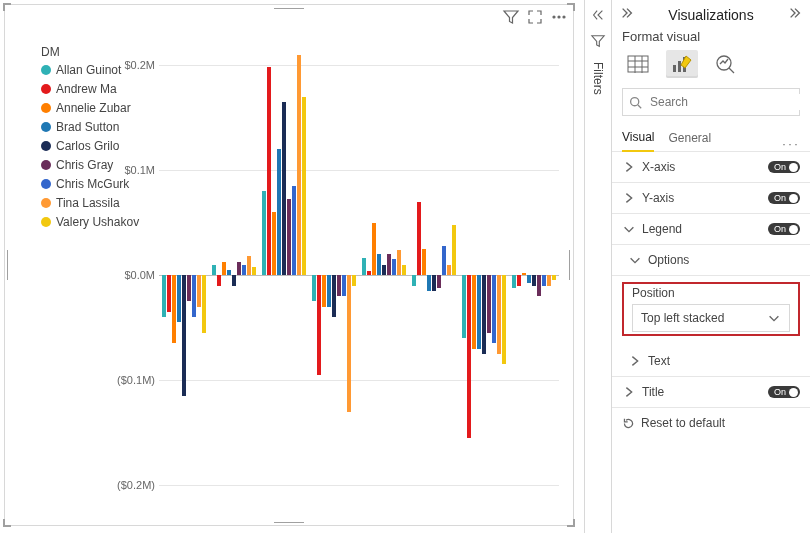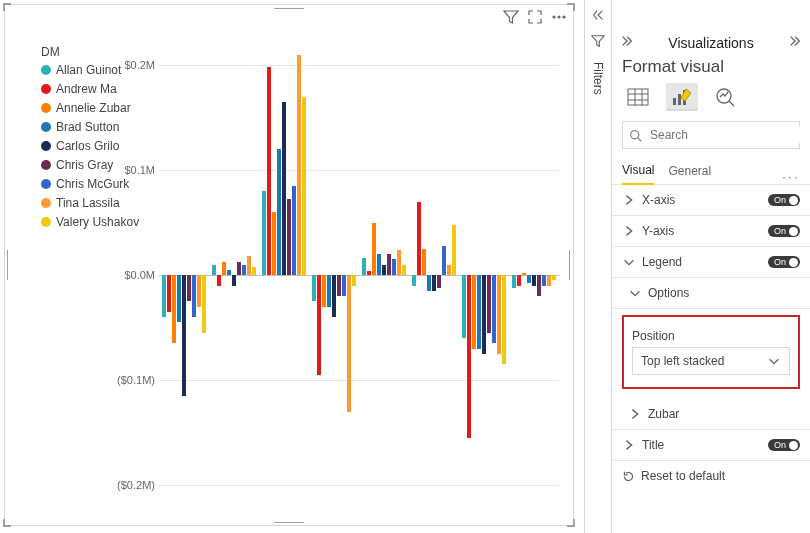--- a/index.html
+++ b/index.html
@@ -60,41 +60,41 @@
   .bar{width:4px;position:relative;flex:0 0 4px;}
   .bar-fill{position:absolute;width:100%;}
 
   
   .filters-rail{width:26px;border-left:1px solid var(--grey-200);border-right:1px solid var(--grey-200);background:#ffffff;display:flex;flex-direction:column;align-items:center;padding-top:8px;gap:8px;}
   .filters-rail svg{width:14px;height:14px;stroke:var(--grey-600);fill:none;stroke-width:1.3;}
   .vtext{writing-mode:vertical-rl;font-size:12px;color:var(--grey-700);padding-top:2px;}
 
   
   .viz-pane{width:198px;background:#ffffff;display:flex;flex-direction:column;font-size:12px;}
-  .pane-header{display:flex;align-items:center;justify-content:space-between;padding:6px 8px;margin-top:28px;}
+  .pane-header{display:flex;align-items:center;justify-content:space-between;padding:6px 8px;}
   .pane-header .title{font-size:14px;color:var(--text);}
   .chev{width:14px;height:14px;stroke:var(--grey-600);fill:none;stroke-width:1.6;}
-  .subhdr{padding:0 10px;color:var(--grey-700);font-size:17px;}
+  .subhdr{padding:0 10px;color:var(--grey-700);font-size:13px;}
   .format-icons{display:flex;gap:12px;padding:6px 10px;align-items:center;}
   .fmt-icon{width:32px;height:28px;display:flex;align-items:center;justify-content:center;border-radius:2px;}
   .fmt-icon.active{background:var(--grey-150);box-shadow:inset 0 -2px 0 var(--grey-200);}
   .search-wrap{margin:4px 10px 8px;border:1px solid var(--grey-200);display:flex;align-items:center;height:26px;padding:0 6px;gap:6px;}
   .search-wrap input{border:none;outline:none;flex:1;font-size:12px;color:var(--grey-700);}
   .tabs{display:flex;gap:14px;padding:0 10px;border-bottom:1px solid var(--grey-150);align-items:flex-end;}
   .tab{padding:6px 0;color:var(--grey-600);cursor:pointer;}
   .tab.active{color:var(--text);border-bottom:2px solid var(--yellow);margin-bottom:-1px;}
   .tab-dots{margin-left:auto;color:var(--grey-600);letter-spacing:2px;}
   .card-list{overflow-y:auto;flex:1;}
   .section{padding:8px 10px;border-bottom:1px solid var(--grey-150);display:flex;align-items:center;justify-content:space-between;}
   .section .lbl{display:flex;align-items:center;gap:6px;color:var(--grey-700);}
   .toggle{background:#3a3a3a;color:#fff;border-radius:8px;font-size:9px;padding:1px 2px 1px 6px;display:flex;align-items:center;gap:3px;}
   .toggle .knob{width:9px;height:9px;border-radius:50%;background:#fff;}
   .sub-section{padding:8px 16px;border-bottom:1px solid var(--grey-150);}
   .sub-section .row{display:flex;align-items:center;gap:6px;color:var(--grey-700);}
-  .highlight-box{border:2px solid #c1272d;padding:12px 8px;margin:6px 10px 10px;}
+  .highlight-box{border:2px solid #c1272d;padding:2px 8px;margin:6px 10px 10px;}
   .highlight-box .field-lbl{font-size:12px;color:var(--grey-700);margin-bottom:4px;}
   .select{border:1px solid var(--grey-200);height:26px;display:flex;align-items:center;justify-content:space-between;padding:0 8px;font-size:12px;color:var(--grey-700);}
   .reset{padding:8px 10px;display:flex;align-items:center;gap:6px;color:var(--grey-700);cursor:pointer;}
   svg{overflow:visible;}
 </style>
 </head>
 <body>
 
 <div class="app">
 
@@ -540,21 +540,21 @@
           <svg class="chev" viewBox="0 0 16 16">
               <path d="M3 6l5 5 5-5"></path>
             </svg>
         </div>
       </div>
       <div class="sub-section">
         <span class="row">
             <svg class="chev" viewBox="0 0 16 16">
               <path d="M5 3l6 5-6 5"></path>
             </svg>
-            <span>Zubar</span>
+            <span>Text</span>
           </span>
       </div>
       <div class="section">
         <span class="lbl">
             <svg class="chev" viewBox="0 0 16 16">
               <path d="M5 3l6 5-6 5"></path>
             </svg>
             <span>Title</span>
           </span>
         <span class="toggle">

